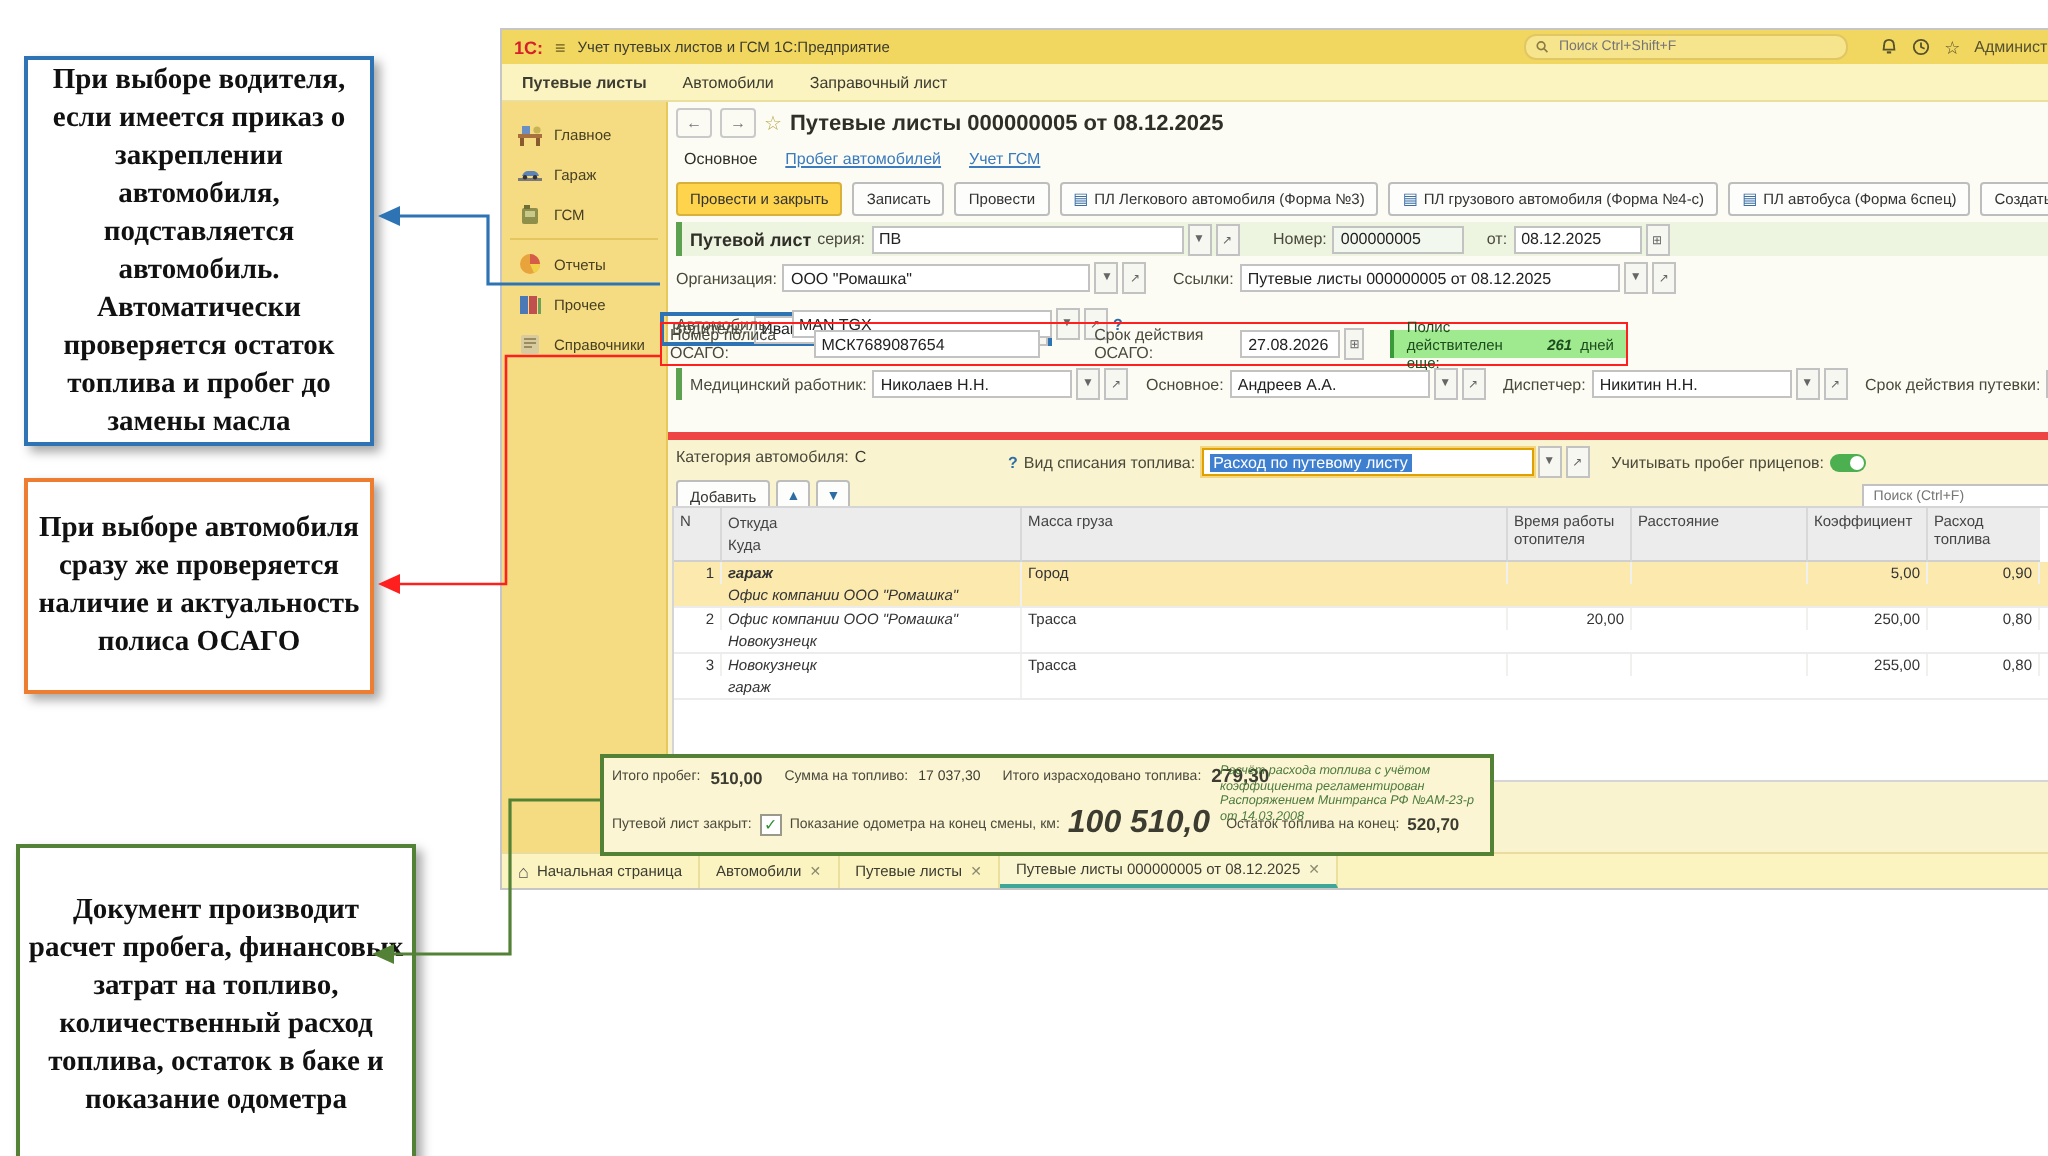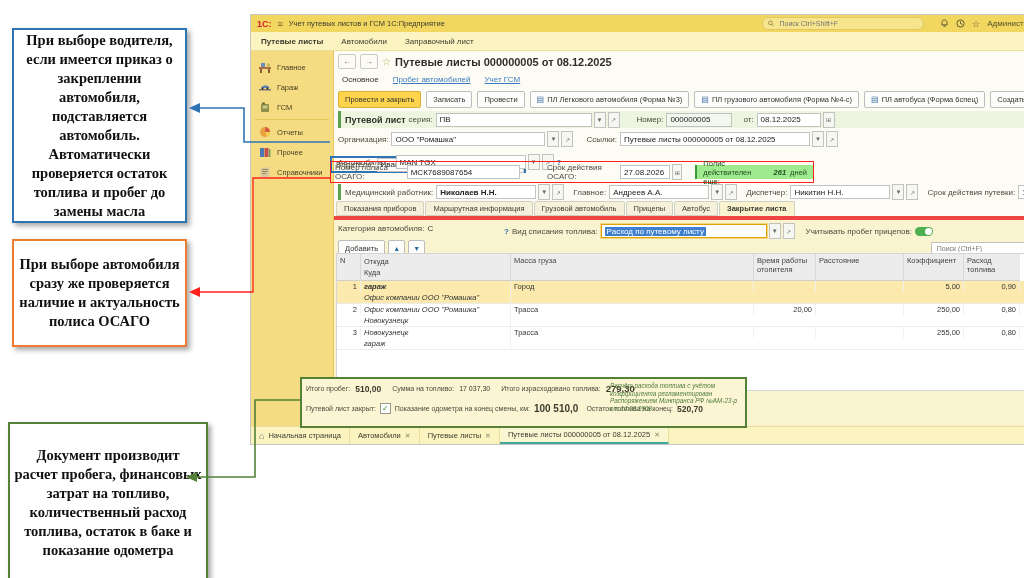--- a/index.html
+++ b/index.html
@@ -75,21 +75,21 @@
 .sel{background:#fbe9ad;}
 
 #vscroll{position:absolute;right:4px;top:33px;bottom:2px;width:8px;background:#fdf8e0;border:1px solid #e5dcae;box-sizing:border-box;}
 #vscroll .thumb{position:absolute;left:1px;right:1px;top:2px;height:48px;background:#ece0a8;border-radius:2px;}
 
 #totals{position:absolute;left:300px;top:377px;width:447px;height:51px;border:2px solid #538135;background:#fbf5d3;z-index:20;box-sizing:border-box;font-size:7px;color:#3c3c30;padding:3px 4px;}
 #totals .trow1{display:flex;align-items:center;gap:5px;margin-top:1px;}
 #totals .trow2{display:flex;align-items:center;gap:4px;margin-top:9px;}
 .b1{font-weight:bold;font-size:8.5px;}
 .b2{font-weight:bold;font-size:9.5px;}
-.bi{font-weight:bold;font-size:10px;}
+.bi{font-weight:bold;font-style:italic;font-size:16px;}
 #tnote{position:absolute;right:3px;top:3px;width:132px;font-size:6.3px;font-style:italic;color:#4c7a3c;line-height:7.5px;white-space:normal;text-align:left;}
 .chk{width:9px;height:9px;border:1px solid #9a9a8c;background:#fff;display:inline-flex;align-items:center;justify-content:center;font-size:8px;color:#2f8f2f;line-height:9px;}
 
 #bottombar{position:absolute;left:0;bottom:0;width:100%;height:17px;background:#fbf3c0;border-top:1px solid #e8dc9e;display:flex;align-items:stretch;font-size:7.5px;color:#3c3c30;}
 .btab{display:flex;align-items:center;gap:4px;padding:0 8px;border-right:1px solid #eadf9c;}
 .btab .x{color:#8a8a70;font-size:7px;}
 .btab.active{background:#fbf6d2;border-bottom:2px solid #3fa798;}
 .home{font-size:9px;color:#555;}
 
 .hdricons{position:absolute;right:6px;top:5px;display:flex;gap:8px;color:#8a8a7a;font-size:8px;align-items:center;}
@@ -335,52 +335,44 @@
         <span class="cb">⊞</span>
       <span class="chip" style="margin-left:10px;">
         <span>Полис действителен еще:</span>
           <span style="font-weight:bold;font-style:italic;">261</span>
           <span>дней</span>
       </span>
     </div>
 
     <div class="row greenbar" style="left:4px;top:133px;right:8px;">
       <span class="lbl">Медицинский работник:</span>
-      <span class="fld" style="width:92px;font-weight:bold;">
+      <span class="fld" style="width:92px;">
           <span>Николаев Н.Н.</span>
         </span>
         <span class="cb">▼</span>
         <span class="cb">↗</span>
-      <span class="lbl" style="margin-left:6px;">Главное:</span>
+      <span class="lbl" style="margin-left:6px;">Основное:</span>
       <span class="fld" style="width:92px;">
           <span>Андреев А.А.</span>
         </span>
         <span class="cb">▼</span>
         <span class="cb">↗</span>
       <span class="lbl" style="margin-left:6px;">Диспетчер:</span>
       <span class="fld" style="width:92px;">
           <span>Никитин Н.Н.</span>
         </span>
         <span class="cb">▼</span>
         <span class="cb">↗</span>
       <span class="lbl" style="margin-left:6px;">Срок действия путевки:</span>
       <span class="fld" style="width:52px;">
           <span>12.12.2025</span>
         </span>
         <span class="cb">⊞</span>
     </div>
 
-    <div class="tabs">
-      <span class="tab">Показания приборов</span>
-      <span class="tab">Маршрутная информация</span>
-      <span class="tab">Грузовой автомобиль</span>
-      <span class="tab">Прицепы</span>
-      <span class="tab">Автобус</span>
-      <span class="tab active">Закрытие листа</span>
-    </div>
 
     <div id="panel">
       <div class="row" style="left:4px;top:4px;">
         <span class="lbl">Категория автомобиля:</span>
         <span>С</span>
       </div>
       <div class="row" style="left:170px;top:3px;">
         <span class="qmark">?</span>
         <span class="lbl">Вид списания топлива:</span>
         <span class="fld focus" style="width:158px;">

